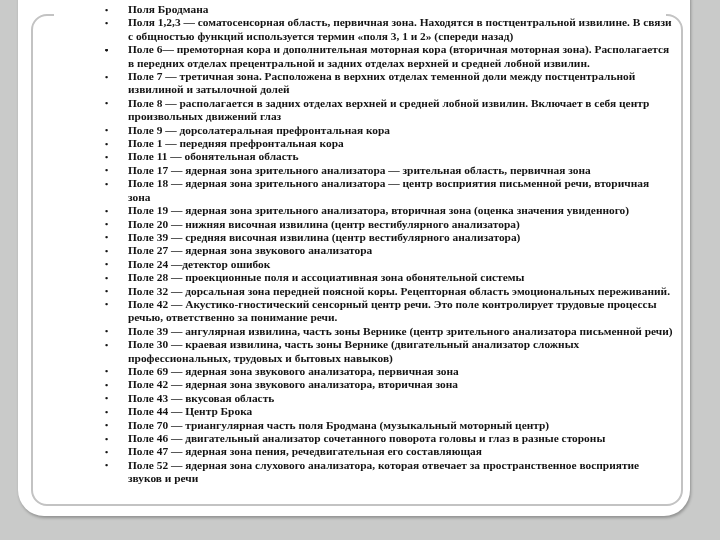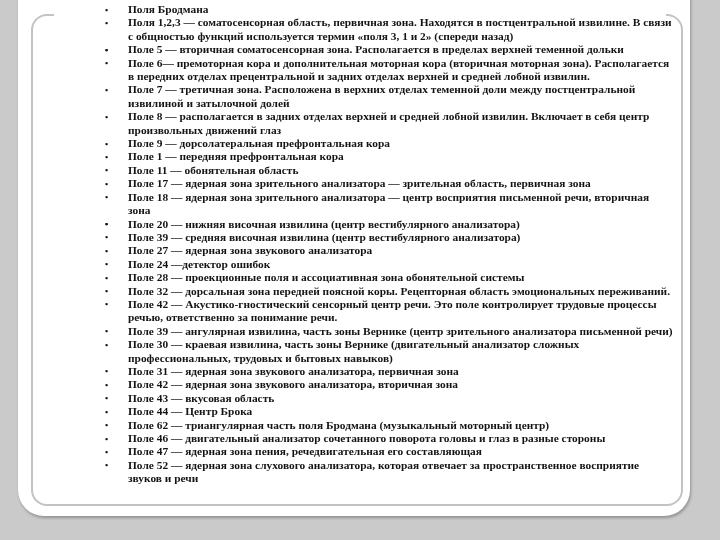--- a/index.html
+++ b/index.html
@@ -90,21 +90,20 @@
     <span class="bullet">•</span>
     <span class="li-text">Поля 1,2,3  — соматосенсорная область, первичная зона. Находятся в постцентральной извилине. В связи с общностью функций используется термин «поля 3, 1 и 2» (спереди назад)</span>
   </li>
 
   <li class="bullet-item">
     <span class="bullet">•</span>
   </li>
 
   <li class="bullet-item">
     <span class="bullet">•</span>
-    <span class="li-text">Поле 5 — вторичная соматосенсорная зона. Располагается в пределах верхней теменной дольки</span>
   </li>
 
   <li class="bullet-item">
     <span class="bullet">•</span>
     <span class="li-text">Поле 6— премоторная кора и дополнительная моторная кора (вторичная моторная зона). Располагается в передних отделах прецентральной и задних отделах верхней и средней лобной извилин.</span>
   </li>
 
   <li class="bullet-item">
     <span class="bullet">•</span>
     <span class="li-text">Поле 7 — третичная зона. Расположена в верхних отделах теменной доли между постцентральной извилиной и затылочной долей</span>
@@ -135,20 +134,21 @@
     <span class="li-text">Поле 17 — ядерная зона зрительного анализатора — зрительная область, первичная зона</span>
   </li>
 
   <li class="bullet-item">
     <span class="bullet">•</span>
     <span class="li-text">Поле 18 — ядерная зона зрительного анализатора — центр восприятия письменной речи, вторичная зона</span>
   </li>
 
   <li class="bullet-item">
     <span class="bullet">•</span>
+    <span class="li-text">Поле 19 — ядерная зона зрительного анализатора, вторичная зона (оценка значения увиденного)</span>
   </li>
 
   <li class="bullet-item">
     <span class="bullet">•</span>
     <span class="li-text">Поле 20 — нижняя височная извилина (центр вестибулярного анализатора)</span>
   </li>
 
   <li class="bullet-item">
     <span class="bullet">•</span>
     <span class="li-text">Поле 39 — средняя височная извилина (центр вестибулярного анализатора)</span>
@@ -184,41 +184,41 @@
     <span class="li-text">Поле 39 — ангулярная извилина, часть зоны Вернике (центр зрительного анализатора письменной речи)</span>
   </li>
 
   <li class="bullet-item">
     <span class="bullet">•</span>
     <span class="li-text">Поле 30 — краевая извилина, часть зоны Вернике (двигательный анализатор сложных профессиональных, трудовых и бытовых навыков)</span>
   </li>
 
   <li class="bullet-item">
     <span class="bullet">•</span>
-    <span class="li-text">Поле 31 — ядерная зона звукового анализатора, первичная зона</span>
+    <span class="li-text">Поле 69 — ядерная зона звукового анализатора, первичная зона</span>
   </li>
 
   <li class="bullet-item">
     <span class="bullet">•</span>
     <span class="li-text">Поле 42 — ядерная зона звукового анализатора, вторичная зона</span>
   </li>
 
   <li class="bullet-item">
     <span class="bullet">•</span>
     <span class="li-text">Поле 43 — вкусовая область</span>
   </li>
 
   <li class="bullet-item">
     <span class="bullet">•</span>
     <span class="li-text">Поле 44 — Центр Брока</span>
   </li>
 
   <li class="bullet-item">
     <span class="bullet">•</span>
-    <span class="li-text">Поле 62 — триангулярная часть поля Бродмана (музыкальный моторный центр)</span>
+    <span class="li-text">Поле 70 — триангулярная часть поля Бродмана (музыкальный моторный центр)</span>
   </li>
 
   <li class="bullet-item">
     <span class="bullet">•</span>
     <span class="li-text">Поле 46 — двигательный анализатор сочетанного поворота головы и глаз в разные стороны</span>
   </li>
 
   <li class="bullet-item">
     <span class="bullet">•</span>
     <span class="li-text">Поле 47 — ядерная зона пения, речедвигательная его составляющая</span>

